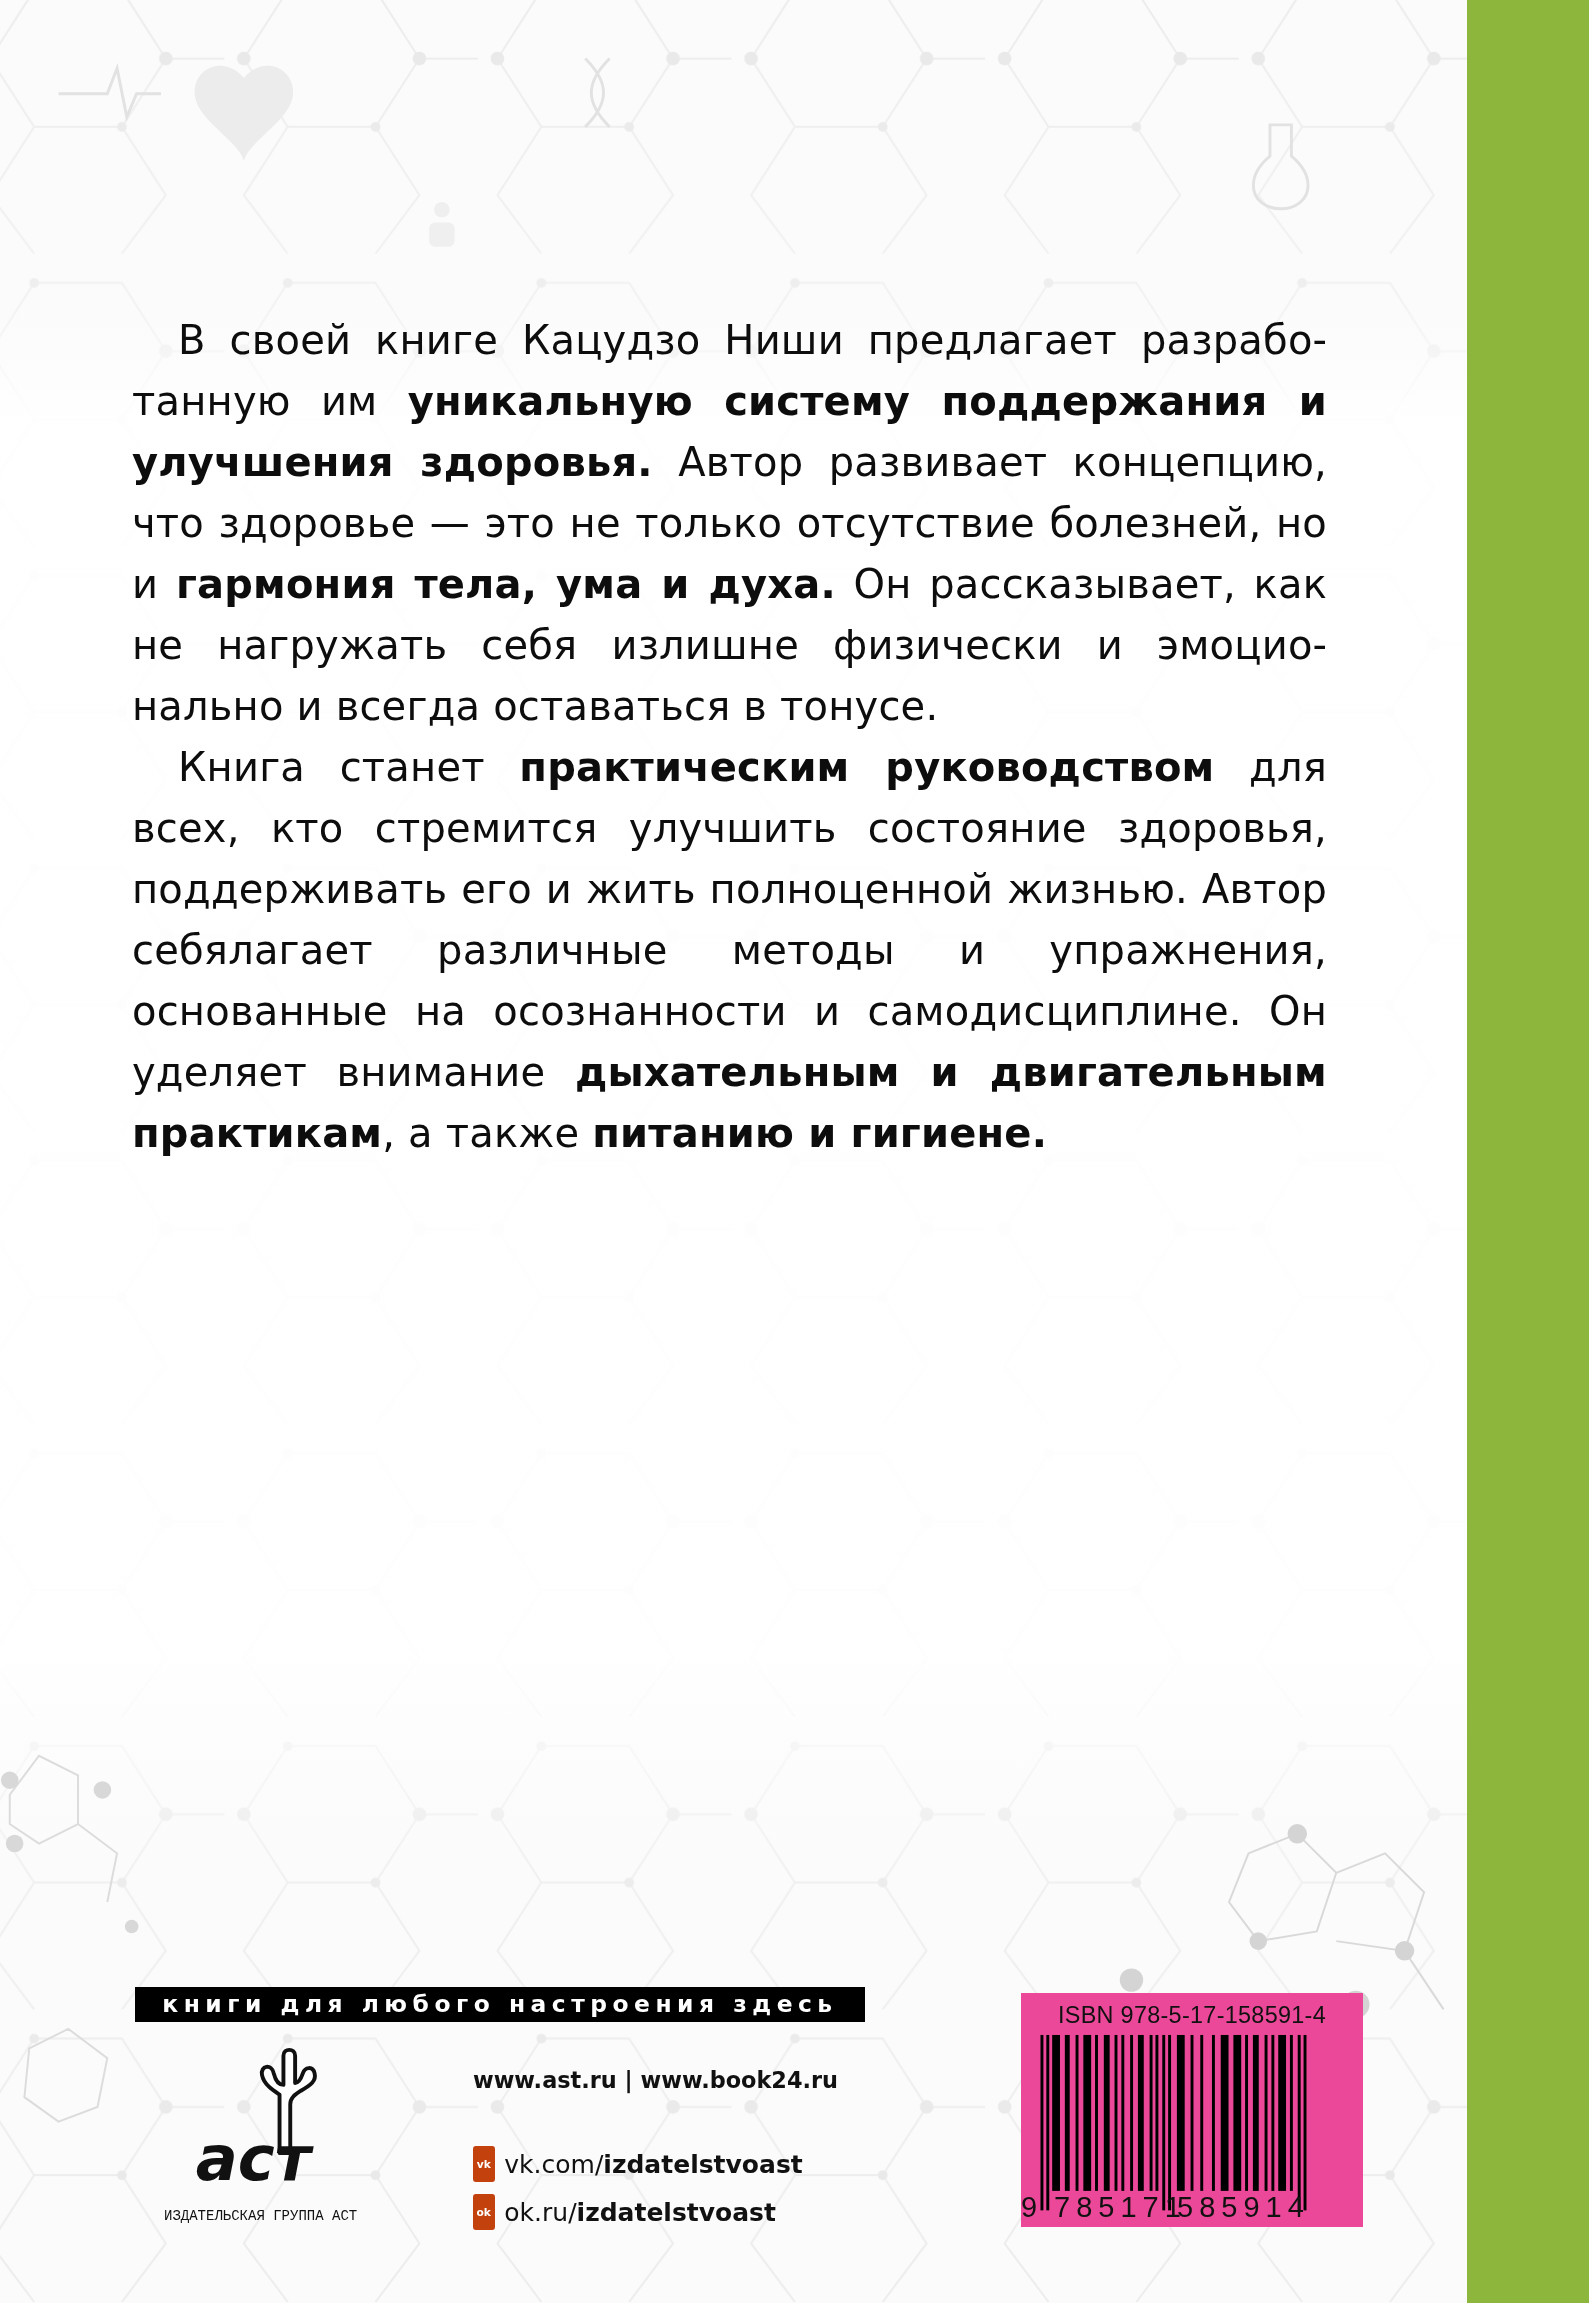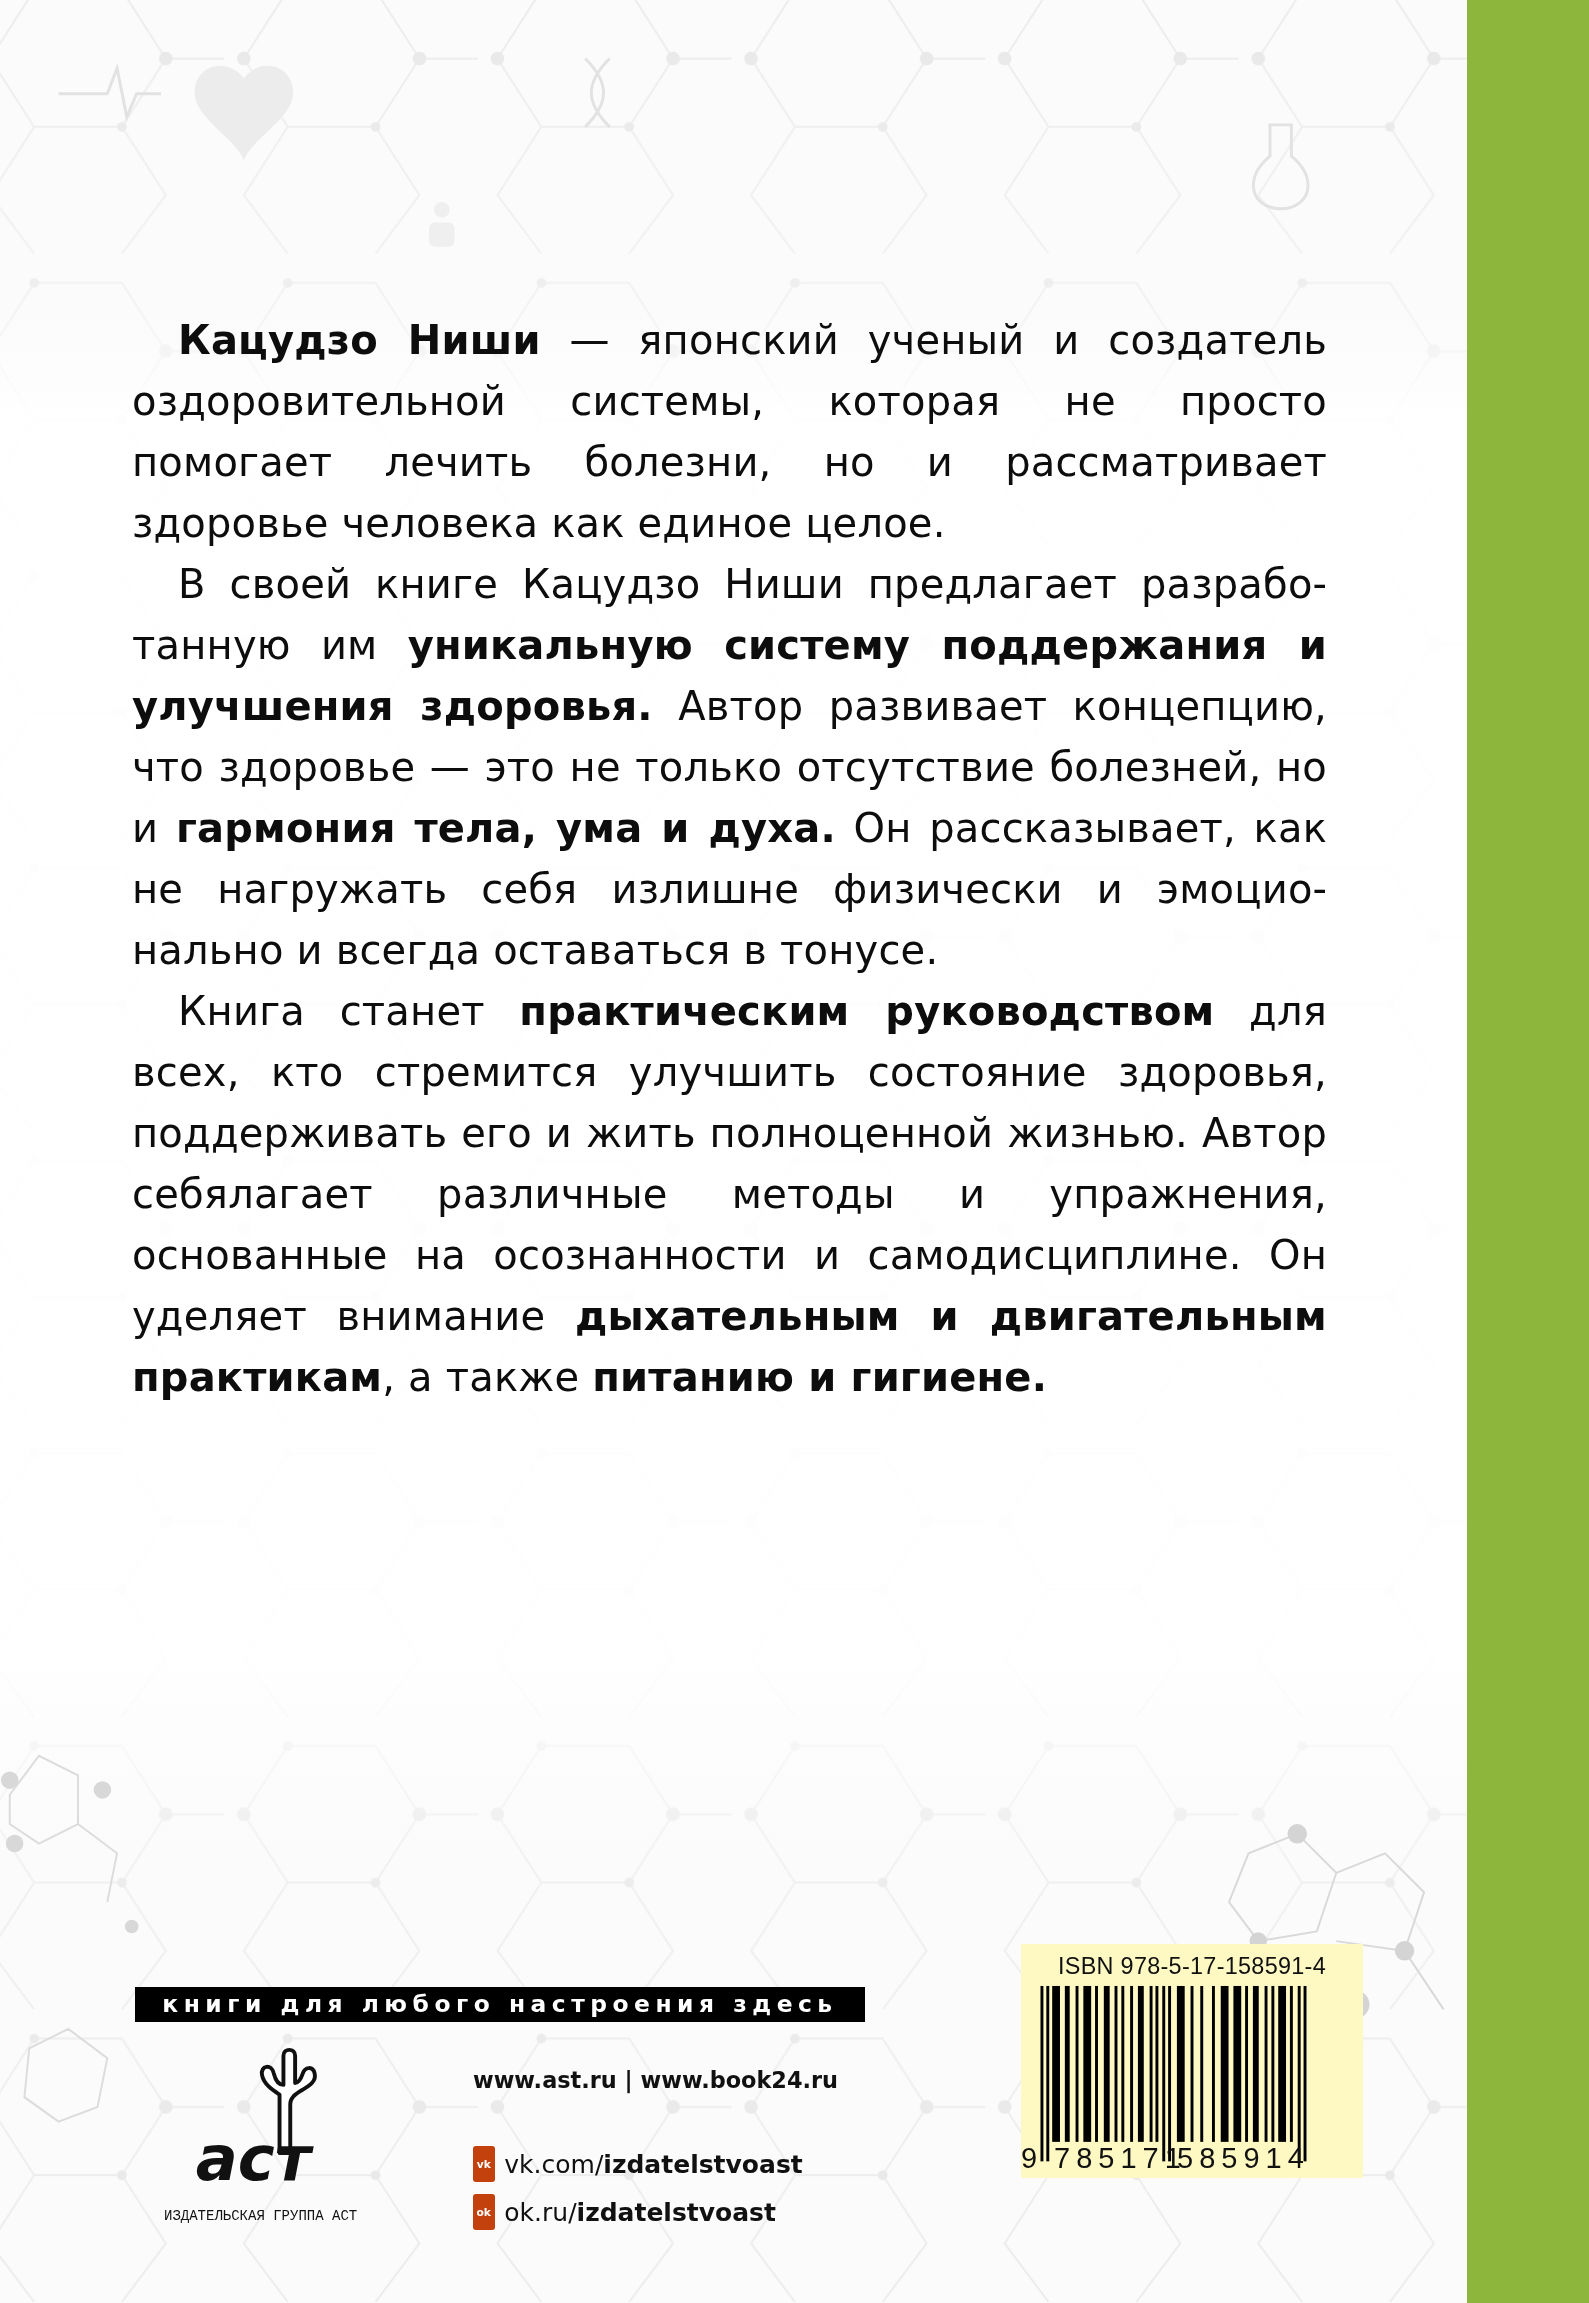--- a/index.html
+++ b/index.html
@@ -45,21 +45,21 @@
   }
   .social-row.vk { top: 2146px; }
   .social-row.ok { top: 2194px; }
   .social-icon {
     width: 21.5px; height: 36px; background: #c2410c; color: #fff; border-radius: 2.9px;
     font-size: 10.7px; font-weight: bold; display: flex; align-items: center; justify-content: center;
   }
   .social-row .handle { font-weight: bold; }
 
   .barcode-box {
-    position: absolute; left: 1021px; top: 1944px; width: 342px; height: 234px; background: #fef9c3; z-index: 2;
+    position: absolute; left: 1021px; top: 1993px; width: 342px; height: 234px; background: #ec4899; z-index: 2;
   }
   .isbn-text {
     position: absolute; left: 0; top: 8.8px; width: 342px; text-align: center;
     font-family: "Liberation Sans", sans-serif; font-size: 23.4px; color: #111; letter-spacing: 0.3px;
   }
   .barcode-svg { position: absolute; left: 0; top: 0; }
   .ean-digits {
     position: absolute; top: 198px; font-family: "Liberation Sans", sans-serif; font-size: 29px; color: #111;
     letter-spacing: 6px;
   }
@@ -133,21 +133,20 @@
     <circle cx="10" cy="1825" r="9"></circle>
       <circle cx="105" cy="1835" r="9"></circle>
       <circle cx="15" cy="1890" r="9"></circle>
     <circle cx="135" cy="1975" r="7"></circle>
   </g>
 </svg>
 
 <div class="green-stripe" style="background:#8db63c;"></div>
 
 <div class="body-text">
-  <p><b>Кацудзо Ниши</b><span> — японский ученый и создатель оздоровительной системы, которая не просто помогает лечить болезни, но и рассматривает здоровье человека как единое целое.</span></p>
   <p><span>В своей книге Кацудзо Ниши предлагает разрабо­танную им </span><b>уникальную систему поддержания и улучшения здоровья.</b><span> Автор развивает концеп­цию, что здоровье — это не только отсутствие болезней, но и </span><b>гармония тела, ума и духа.</b><span> Он рассказывает, как не нагружать себя излишне физически и эмоцио­нально и всегда оставаться в тонусе.</span></p>
   <p><span>Книга станет </span><b>практическим руководством</b><span> для всех, кто стремится улучшить состояние здоровья, под­держивать его и жить полноценной жизнью. Автор себя­лагает различные методы и упражнения, основанные на осознанности и самодисциплине. Он уделяет внима­ние </span><b>дыхательным и двигательным практикам</b><span>, а также </span><b>питанию и гигиене.</b></p>
 </div>
 
 <div class="tagline">книги для любого настроения здесь</div>
 
 <svg class="logo" viewBox="0 0 150 150">
   <path d="M103 112 L103 62 C103 55 108 52 114 48 C124 42 130 38 128 30 C126 22 118 24 116 30 C114 36 112 40 108 40 L108 12 C108 4 96 4 96 12 L96 42 C92 42 88 38 86 30 C84 20 72 22 74 32 C76 42 86 48 92 52 L92 112 Z" fill="#fff" stroke="#111" stroke-width="4" stroke-linejoin="round"></path>
   <text x="6" y="140" font-family="DejaVu Sans, sans-serif" font-weight="bold" font-style="italic" font-size="64" fill="#111">аст</text>
 </svg>

